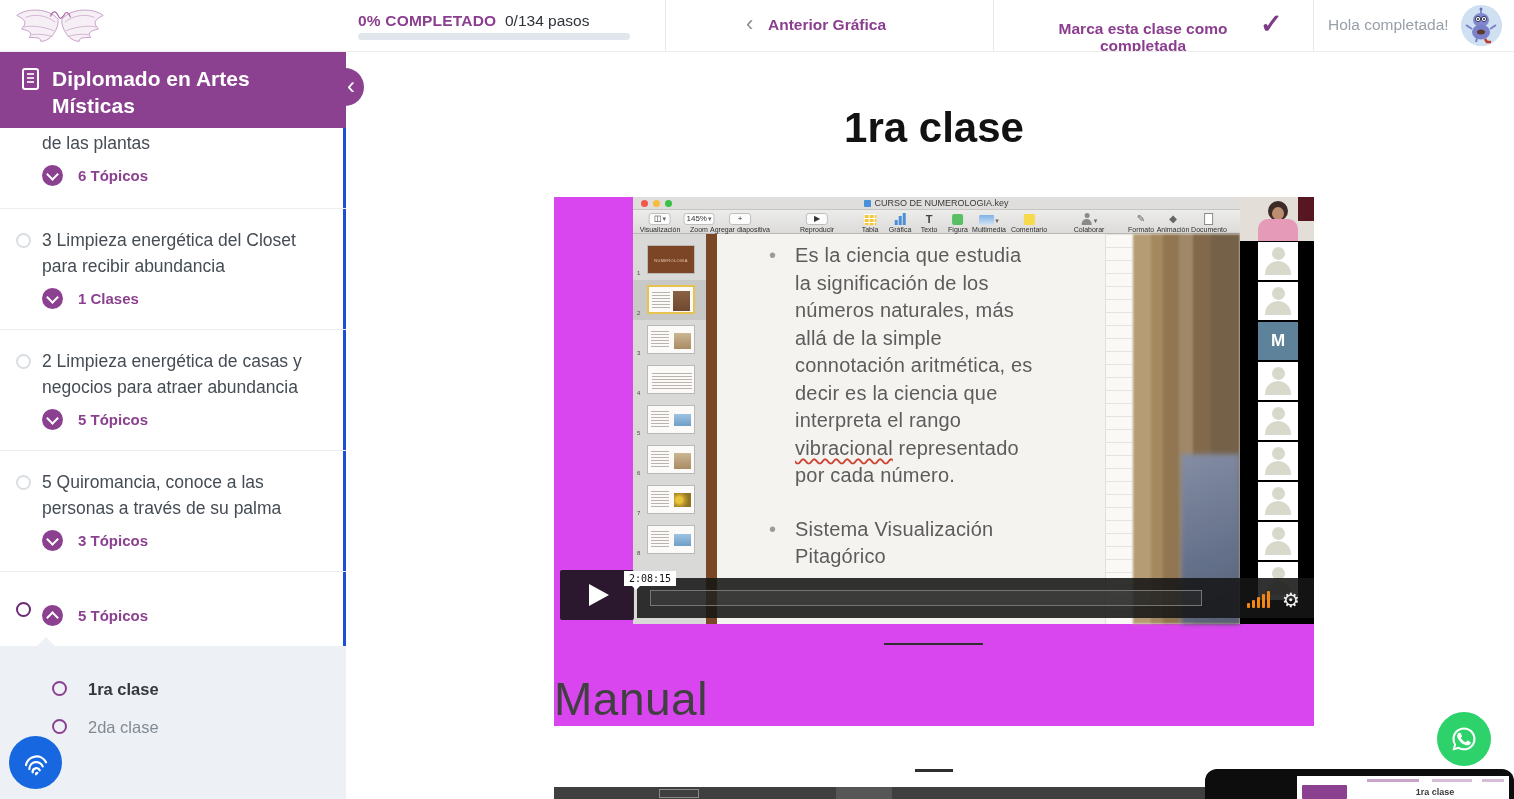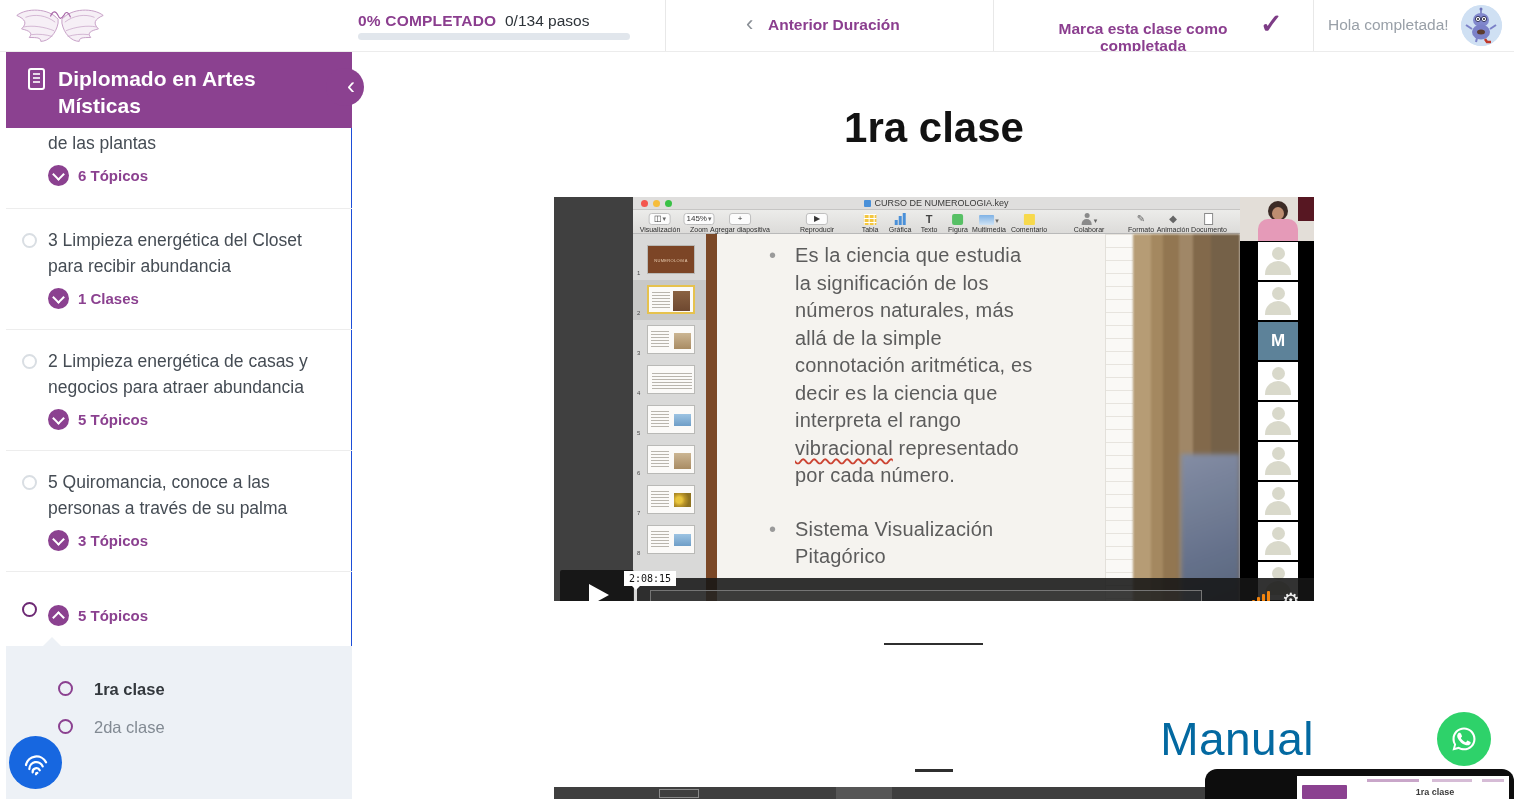--- a/index.html
+++ b/index.html
@@ -19,38 +19,38 @@
   .prev-label { position:absolute; left:768px; top:16px; font-size:15.5px; font-weight:bold; color:#8b3e8f; }
   .mark-label { position:absolute; left:1048px; top:20px; width:190px; text-align:center;
                 font-size:15.5px; font-weight:bold; color:#8b3e8f; line-height:17px; }
   .mark-check { position:absolute; left:1260px; top:8px; font-size:27px; font-weight:bold; color:#7d3c86; }
   .greeting { position:absolute; left:1328px; top:16px; font-size:15.5px; color:#99a0a8; }
   .avatar { position:absolute; left:1461px; top:5px; width:41px; height:41px; border-radius:50%;
             background:#cfe0f3; overflow:hidden; }
 
   
   .sidebar { position:absolute; left:0; top:52px; width:346px; height:747px; background:#fff;
-             border-right:1px solid #1d4ed8; z-index:20;margin-left:6px; }
+             border-right:3px solid #1d4ed8; z-index:20; }
   .course-header { position:absolute; left:0; top:0; width:346px; height:76px; background:#8b4190; color:#fff; }
   .course-title { position:absolute; left:52px; top:13px; width:260px; font-size:21px; font-weight:bold; line-height:27px; }
   .doc-icon { position:absolute; left:22px; top:16px; }
   .collapse-btn { position:absolute; left:326px; top:68px; width:38px; height:38px; border-radius:50%;
                   background:#8b4190; color:#fff; z-index:45; }
   .collapse-btn span { position:absolute; right:9px; top:4px; font-size:24px; }
 
   .nav { position:absolute; left:0; top:76px; width:346px; }
   .nav-item { position:relative; padding:18px 24px 20px 42px; border-top:1px solid #ededed; }
   .nav-item.first { border-top:none; padding:2px 24px 22px 42px; }
   .i-dot { position:absolute; left:16px; top:24px; width:15px; height:15px; border-radius:50%;
            border:2px solid #d9dee3; background:#fff; }
   .nav-item.active .i-dot { border-color:#6d2a74; top:30px; }
   .i-label { font-size:17.5px; color:#454c54; line-height:26px; }
   .nav-item.active { padding-top:24px; }
   .nav-item.active .i-label { color:#8b4190; font-weight:bold; line-height:25px; }
-  .i-meta { display:flex; align-items:center; gap:9px; margin-top:9px; }
+  .i-meta { display:flex; align-items:center; gap:15px; margin-top:9px; }
   .chev { width:21px; height:21px; border-radius:50%; background:#8b4190; position:relative; flex:0 0 auto; }
   .chev::after { content:""; position:absolute; width:7px; height:7px; border-left:2px solid #fff;
                  border-bottom:2px solid #fff; left:6px; top:5px; transform:rotate(-45deg); }
   .chev.up::after { transform:rotate(135deg); top:8px; }
   .meta-text { font-size:15px; font-weight:bold; color:#8b4190; }
 
   .subpanel { position:relative; background:#edf1f6; padding:34px 0 60px 0; min-height:112px; }
   .subpanel::before { content:""; position:absolute; left:36px; top:-9px; border-left:10px solid transparent;
                       border-right:10px solid transparent; border-bottom:10px solid #edf1f6; }
   .srow { position:relative; height:20px; margin-bottom:18px; padding-left:88px; }
@@ -61,21 +61,21 @@
 
   .access-btn { position:absolute; left:9px; top:736px; width:53px; height:53px; border-radius:50%;
                 background:#1767e0; z-index:80; display:flex; align-items:center; justify-content:center; }
 
   
   .lesson-title { position:absolute; left:554px; top:104px; width:760px; text-align:center;
                   font-size:42px; font-weight:bold; color:#121212; }
   .duration { position:absolute; left:554px; top:169px; font-size:19px; color:#1f2328; }
 
   
-  .video { position:absolute; left:554px; top:197px; width:760px; height:404px; background:#404040; overflow:hidden; }
+  .video { position:absolute; left:554px; top:197px; width:760px; height:529px; background:#d946ef; overflow:hidden; }
   .kwindow { position:absolute; left:79px; top:0; width:607px; height:427px; background:#f5f3ef; }
   .ktitlebar { position:absolute; left:0; top:0; width:607px; height:13px; background:#dfdedd; border-bottom:1px solid #c6c5c4; }
   .lights { position:absolute; left:8px; top:3px; display:flex; gap:5px; }
   .light { width:7px; height:7px; border-radius:50%; }
   .ktitle { position:absolute; left:0; top:1px; width:607px; text-align:center; font-size:9px; color:#3a3a3a; }
   .ktitle .kdoc { display:inline-block; width:7px; height:7px; background:#4a90d9; border-radius:1px; margin-right:3px; vertical-align:middle; }
   .ktoolbar { position:absolute; left:0; top:13px; width:607px; height:24px;
               background:linear-gradient(#ececea,#dcdbd9); border-bottom:1px solid #b9b9b9; }
   .ktool { position:absolute; top:2px; transform:translateX(-50%); text-align:center; white-space:nowrap; }
   .kicon { height:13px; display:flex; align-items:flex-end; justify-content:center; }
@@ -152,22 +152,22 @@
   .vol { position:absolute; right:44px; bottom:10px; display:flex; align-items:flex-end; gap:2px; }
   .vol i { display:block; width:3px; background:#f5860f; border-radius:1px; }
   .gear { position:absolute; right:14px; bottom:6px; font-family:"DejaVu Sans", sans-serif; font-size:20px; color:#f2f2f2; }
   .time-tip { position:absolute; left:70px; top:374px; background:#fff; color:#111; font-family:"DejaVu Sans Mono", monospace;
               font-size:10px; padding:2px 5px; z-index:7; }
   .time-tip::after { content:""; position:absolute; left:8px; bottom:-4px; border-left:4px solid transparent;
                      border-right:4px solid transparent; border-top:4px solid #fff; }
 
   
   .divider1 { position:absolute; left:884px; top:643px; width:99px; height:2px; background:#2f2f2f; }
-  .manual-title { position:absolute; left:554px; top:712px; width:760px; text-align:right;
-                  font-size:46px; font-weight:300; color:#0369a1; letter-spacing:.5px; }
+  .manual-title { position:absolute; left:554px; top:672px; width:760px; text-align:left;
+                  font-size:46px; font-weight:300; color:#404040; letter-spacing:.5px; }
   .underline2 { position:absolute; left:915px; top:769px; width:38px; height:3px; background:#2f2f2f; }
   .pdfbar { position:absolute; left:554px; top:787px; width:760px; height:12px; background:#3f3f3f; }
   .pdfbar .pbox { position:absolute; left:105px; top:2px; width:40px; height:9px; border:1px solid #8a8a8a; }
   .pdfbar .pzone { position:absolute; left:282px; top:0; width:56px; height:12px; background:#565656; }
 
   
   .wa-btn { position:absolute; left:1437px; top:712px; width:54px; height:54px; border-radius:50%;
             background:#2ed26a; z-index:65; display:flex; align-items:center; justify-content:center; }
   .pip { position:absolute; left:1205px; top:769px; width:309px; height:30px; background:#0d0d0d;
          border-radius:12px 12px 0 0; z-index:70; overflow:hidden; }
@@ -198,21 +198,21 @@
 
     <div class="prog-label">0% COMPLETADO</div>
     <div class="prog-steps">0/134 pasos</div>
     <div class="prog-track">
       <div class="prog-fill"></div>
     </div>
 
     <div class="tb-sep" style="left:665px"></div>
 
     <span class="prev-chev">‹</span>
-    <a class="prev-label">Anterior Duración</a>
+    <a class="prev-label">Anterior Gráfica</a>
 
     <div class="tb-sep" style="left:993px"></div>
 
     <a class="mark-label">Marca esta clase como completada</a>
     <span class="mark-check">✓</span>
 
     <div class="tb-sep" style="left:1313px"></div>
 
     <span class="greeting">Hola completada!</span>
     <div class="avatar">

